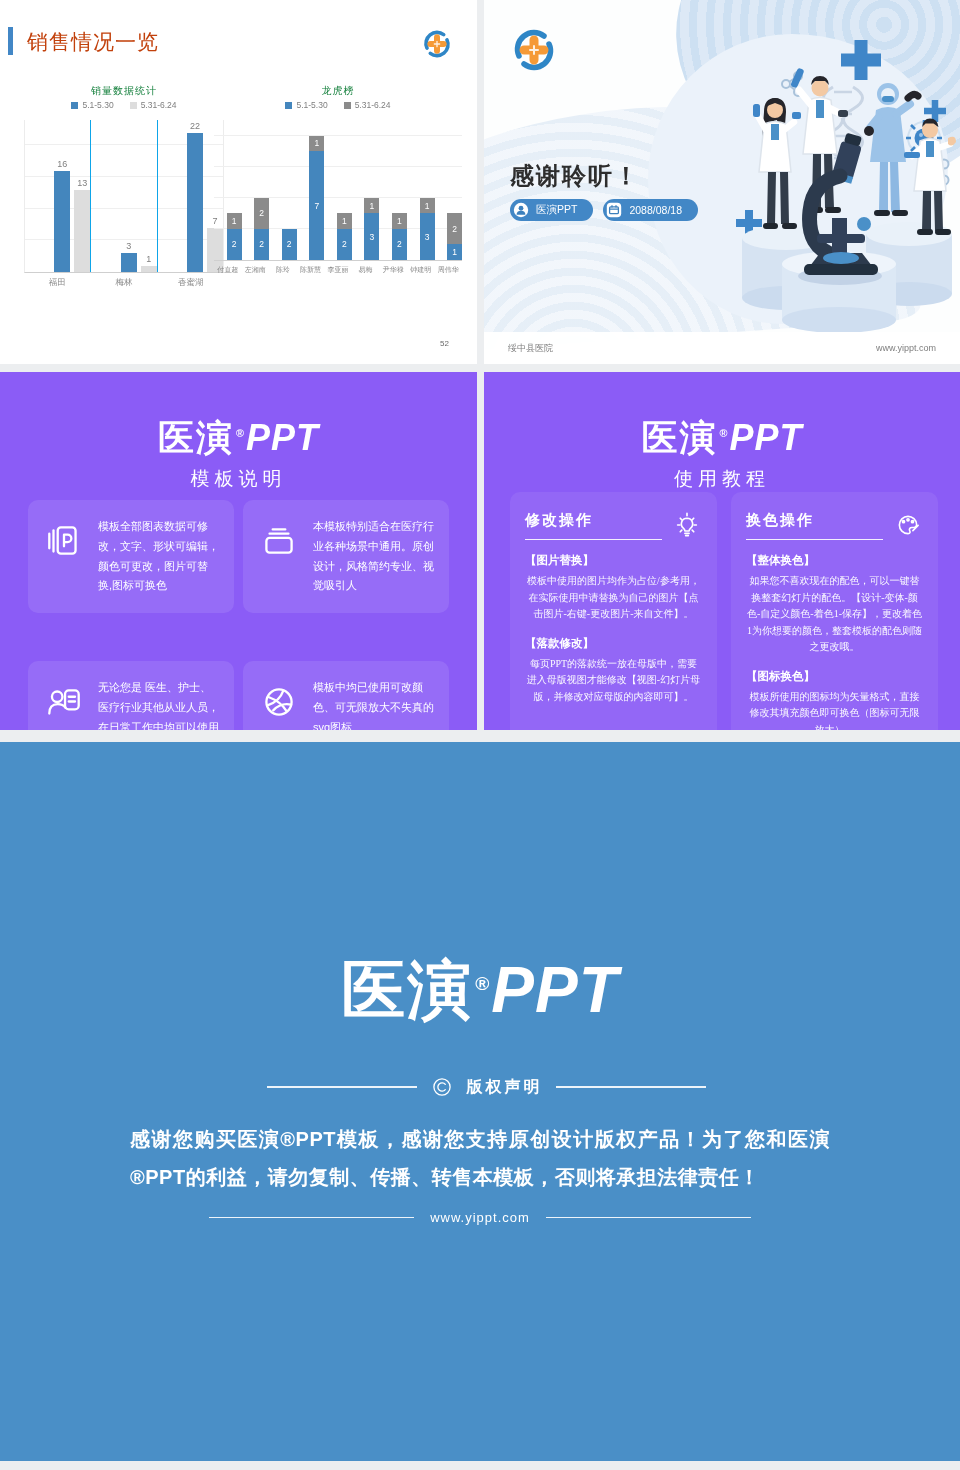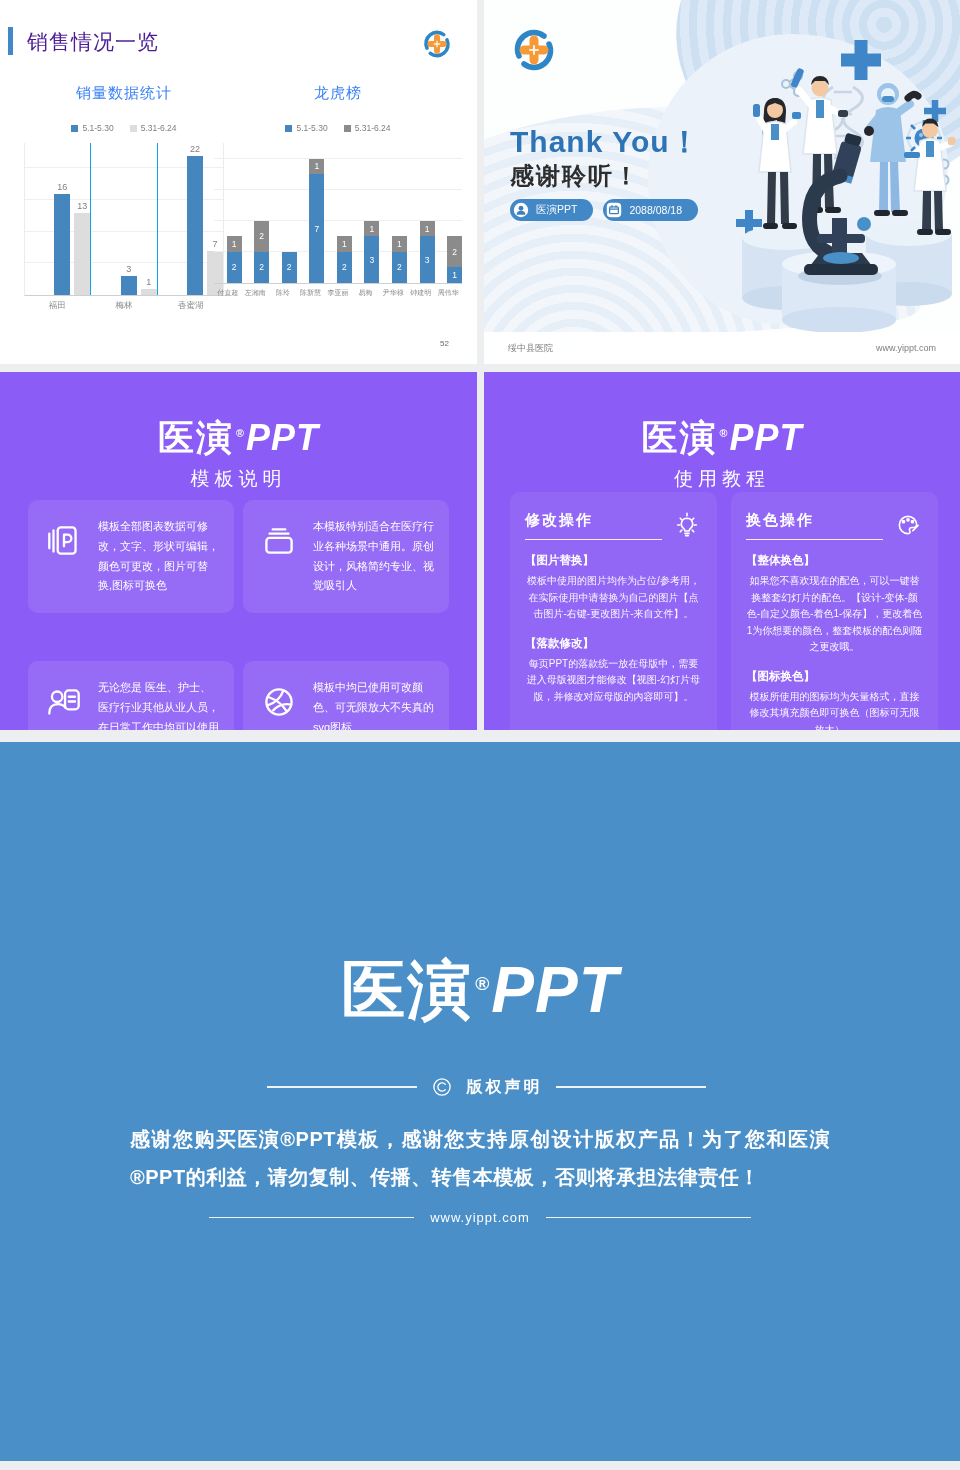--- a/index.html
+++ b/index.html
@@ -15,28 +15,28 @@
   #slide-thanks{left:484px;top:0;width:476px;height:364px;background:#fdfefe;}
   
   #slide-about,#slide-tutorial{background:#8b5cf6;color:#fff;}
   #slide-about{left:0;top:372px;width:477px;height:358px;}
   #slide-tutorial{left:484px;top:372px;width:476px;height:358px;}
   
   #footer-section{left:0;top:742px;width:960px;height:719px;background:#4a8fc7;color:#fff;}
 
   
   .accent-bar{position:absolute;left:8px;top:27px;width:5px;height:28px;background:#4287c6;}
-  .sales-title{position:absolute;left:27px;top:28px;font-size:21px;font-weight:500;color:#4c1d95;letter-spacing:1px;}
+  .sales-title{position:absolute;left:27px;top:28px;font-size:21px;font-weight:500;color:#c2410c;letter-spacing:1px;}
   .corner-logo{position:absolute;top:28px;right:24px;width:32px;height:32px;}
   .pagenum{position:absolute;right:28px;bottom:16px;font-size:8px;color:#6a6a6a;}
 
   .chart{position:absolute;top:84px;}
   #chart-0{left:24px;width:200px;}
   #chart-1{left:214px;width:248px;}
-  .chart-title{text-align:center;font-size:15px;color:#3b82f6;font-weight:500;letter-spacing:1px;margin-bottom:20px;}
+  .chart-title{text-align:center;font-size:10px;color:#15803d;font-weight:500;letter-spacing:1px;margin-bottom:2px;}
   .chart-legend{display:flex;justify-content:center;gap:16px;margin-bottom:10px;}
   .legend-item{display:flex;align-items:center;gap:4px;font-size:8.5px;color:#7f7f7f;}
   .legend-swatch{width:7px;height:7px;}
   .chart-plot{position:relative;border-bottom:1px solid #cfcfcf;}
   #chart-0 .chart-plot{height:152px;border-left:1px solid #ececec;border-right:1px solid #ececec;}
   #chart-1 .chart-plot{height:140px;}
   .gridline{position:absolute;left:0;right:0;height:1px;background:#efefef;}
   .bars-row{position:absolute;left:0;right:0;top:0;bottom:0;display:flex;}
   .bar-group,.bar-stack-group{flex:1;display:flex;justify-content:flex-end;align-items:flex-end;gap:4px;height:100%;position:relative;}
   #chart-0 .bar-group{border-right:1px solid #0ea5e9;}
@@ -74,21 +74,21 @@
 
   
   .mid-logo{position:absolute;left:0;right:0;top:42px;text-align:center;font-size:36px;}
   .mid-subtitle{position:absolute;left:0;right:0;top:94px;text-align:center;font-size:19px;letter-spacing:5px;color:#fff;}
   .about-grid{position:absolute;left:28px;right:28px;top:128px;display:grid;grid-template-columns:1fr 1fr;gap:9px;}
   .about-card{background:rgba(255,255,255,.10);border-radius:10px;padding:17px 15px;display:flex;gap:13px;}
   .about-card svg{width:42px;height:42px;flex-shrink:0;margin-top:3px;}
   .about-text{font-size:11px;line-height:1.8;font-weight:500;color:#fff;}
   .about-card.short{min-height:62px;margin-top:39px;}
 
-  .tut-grid{position:absolute;left:26px;right:22px;top:120px;display:grid;grid-template-columns:1fr 1fr;gap:14px;}
+  .tut-grid{position:absolute;left:26px;right:22px;top:120px;display:grid;grid-template-columns:1fr 1fr;gap:14px;font-family:Liberation Serif, serif;}
   .tut-card{background:rgba(255,255,255,.07);border-radius:10px;padding:18px 15px;min-height:190px;}
   .tut-head{display:flex;align-items:center;gap:10px;margin-bottom:4px;}
   .tut-head-left{flex:1;}
   .tut-head-title{font-size:15px;font-weight:bold;letter-spacing:2px;margin-bottom:9px;}
   .tut-rule{height:1px;background:rgba(255,255,255,.9);}
   .tut-head svg{width:30px;height:30px;flex-shrink:0;}
   .tut-item-label{font-size:11.5px;font-weight:bold;margin:13px 0 5px;}
   .tut-item-body{font-size:10px;line-height:1.65;color:rgba(255,255,255,.96);text-align:center;}
 
   
@@ -322,21 +322,20 @@
   <div class="pagenum">52</div>
 </div>
 
 <div class="slide" id="slide-thanks">
   <div class="deco-tr"></div>
   <div class="deco-bl"></div>
   <div class="deco-blob"></div>
   <svg class="thanks-logo">
       <use href="#sym-hospital-logo"></use>
     </svg>
-  <div class="thanks-en">Thank You！</div>
   <div class="thanks-cn">感谢聆听！</div>
   <div class="badges">
     <div class="badge">
       <svg viewBox="0 0 20 20">
         <circle cx="10" cy="10" r="9" fill="#fff"></circle>
         <circle cx="10" cy="7.8" r="3" fill="#3c80bd"></circle>
         <path d="M4.5 15.8 q0 -4.8 5.5 -4.8 q5.5 0 5.5 4.8" fill="#3c80bd"></path>
       </svg>
       <span>医演PPT</span>
     </div>

